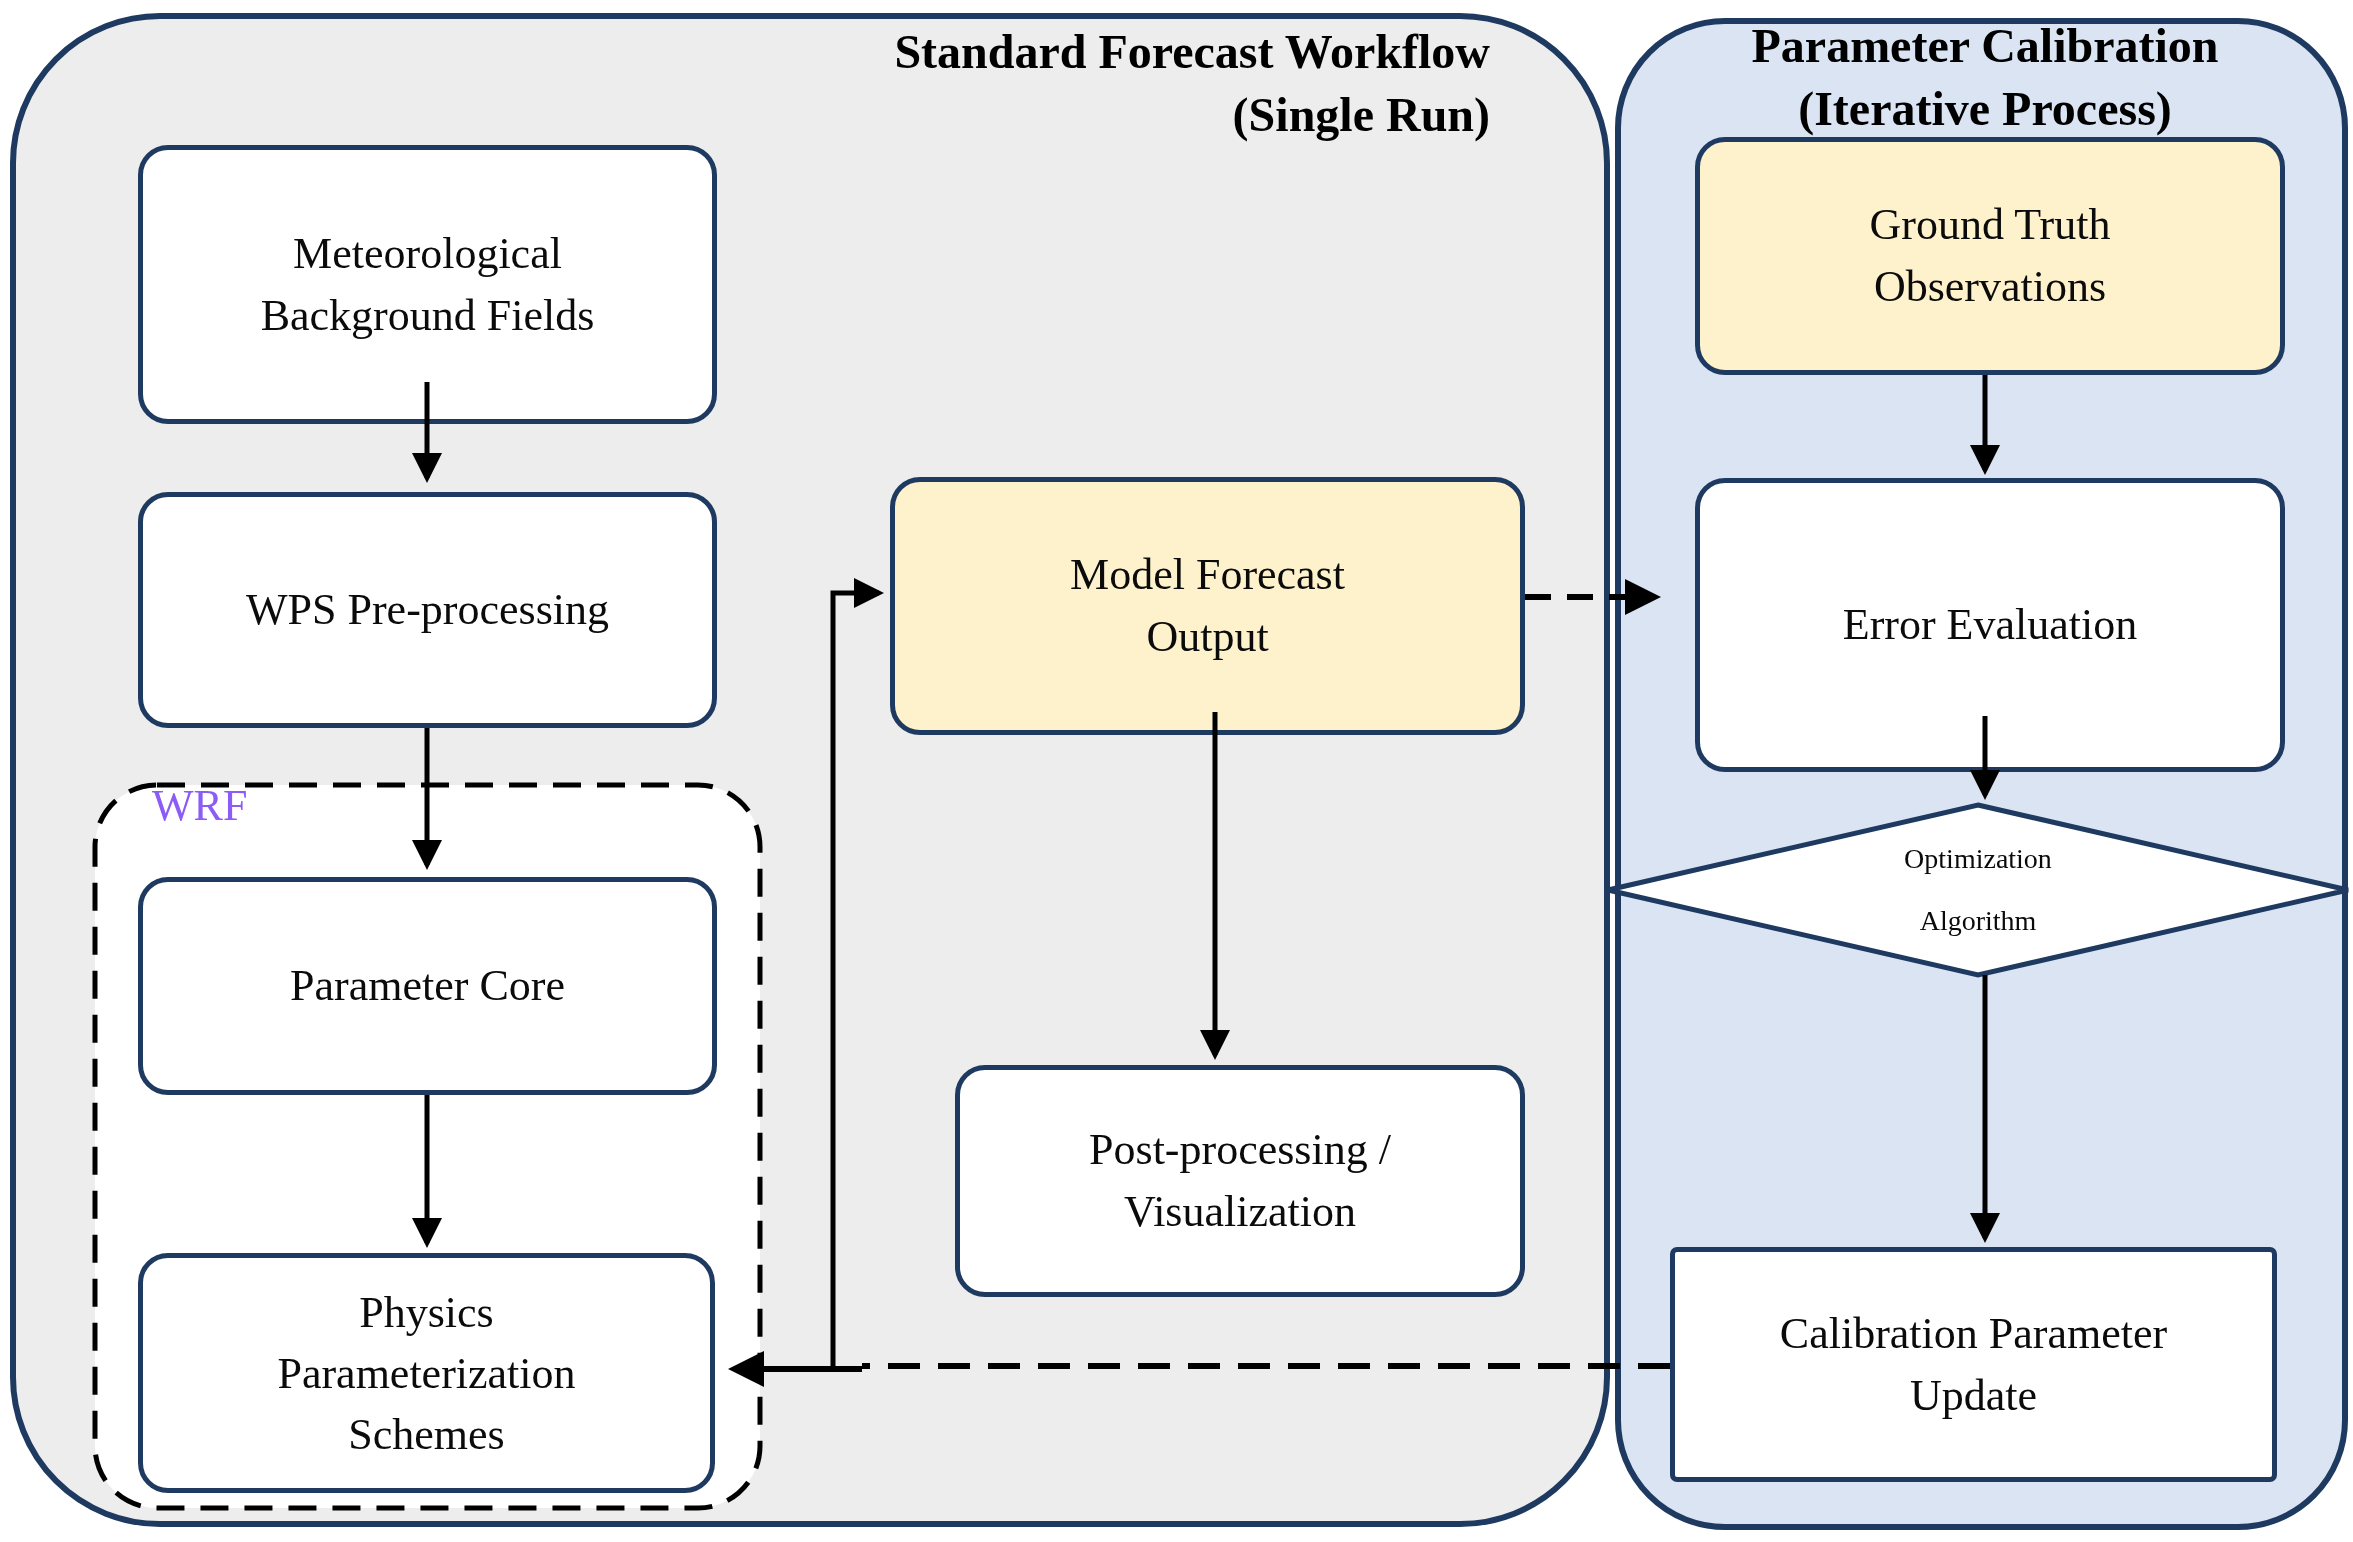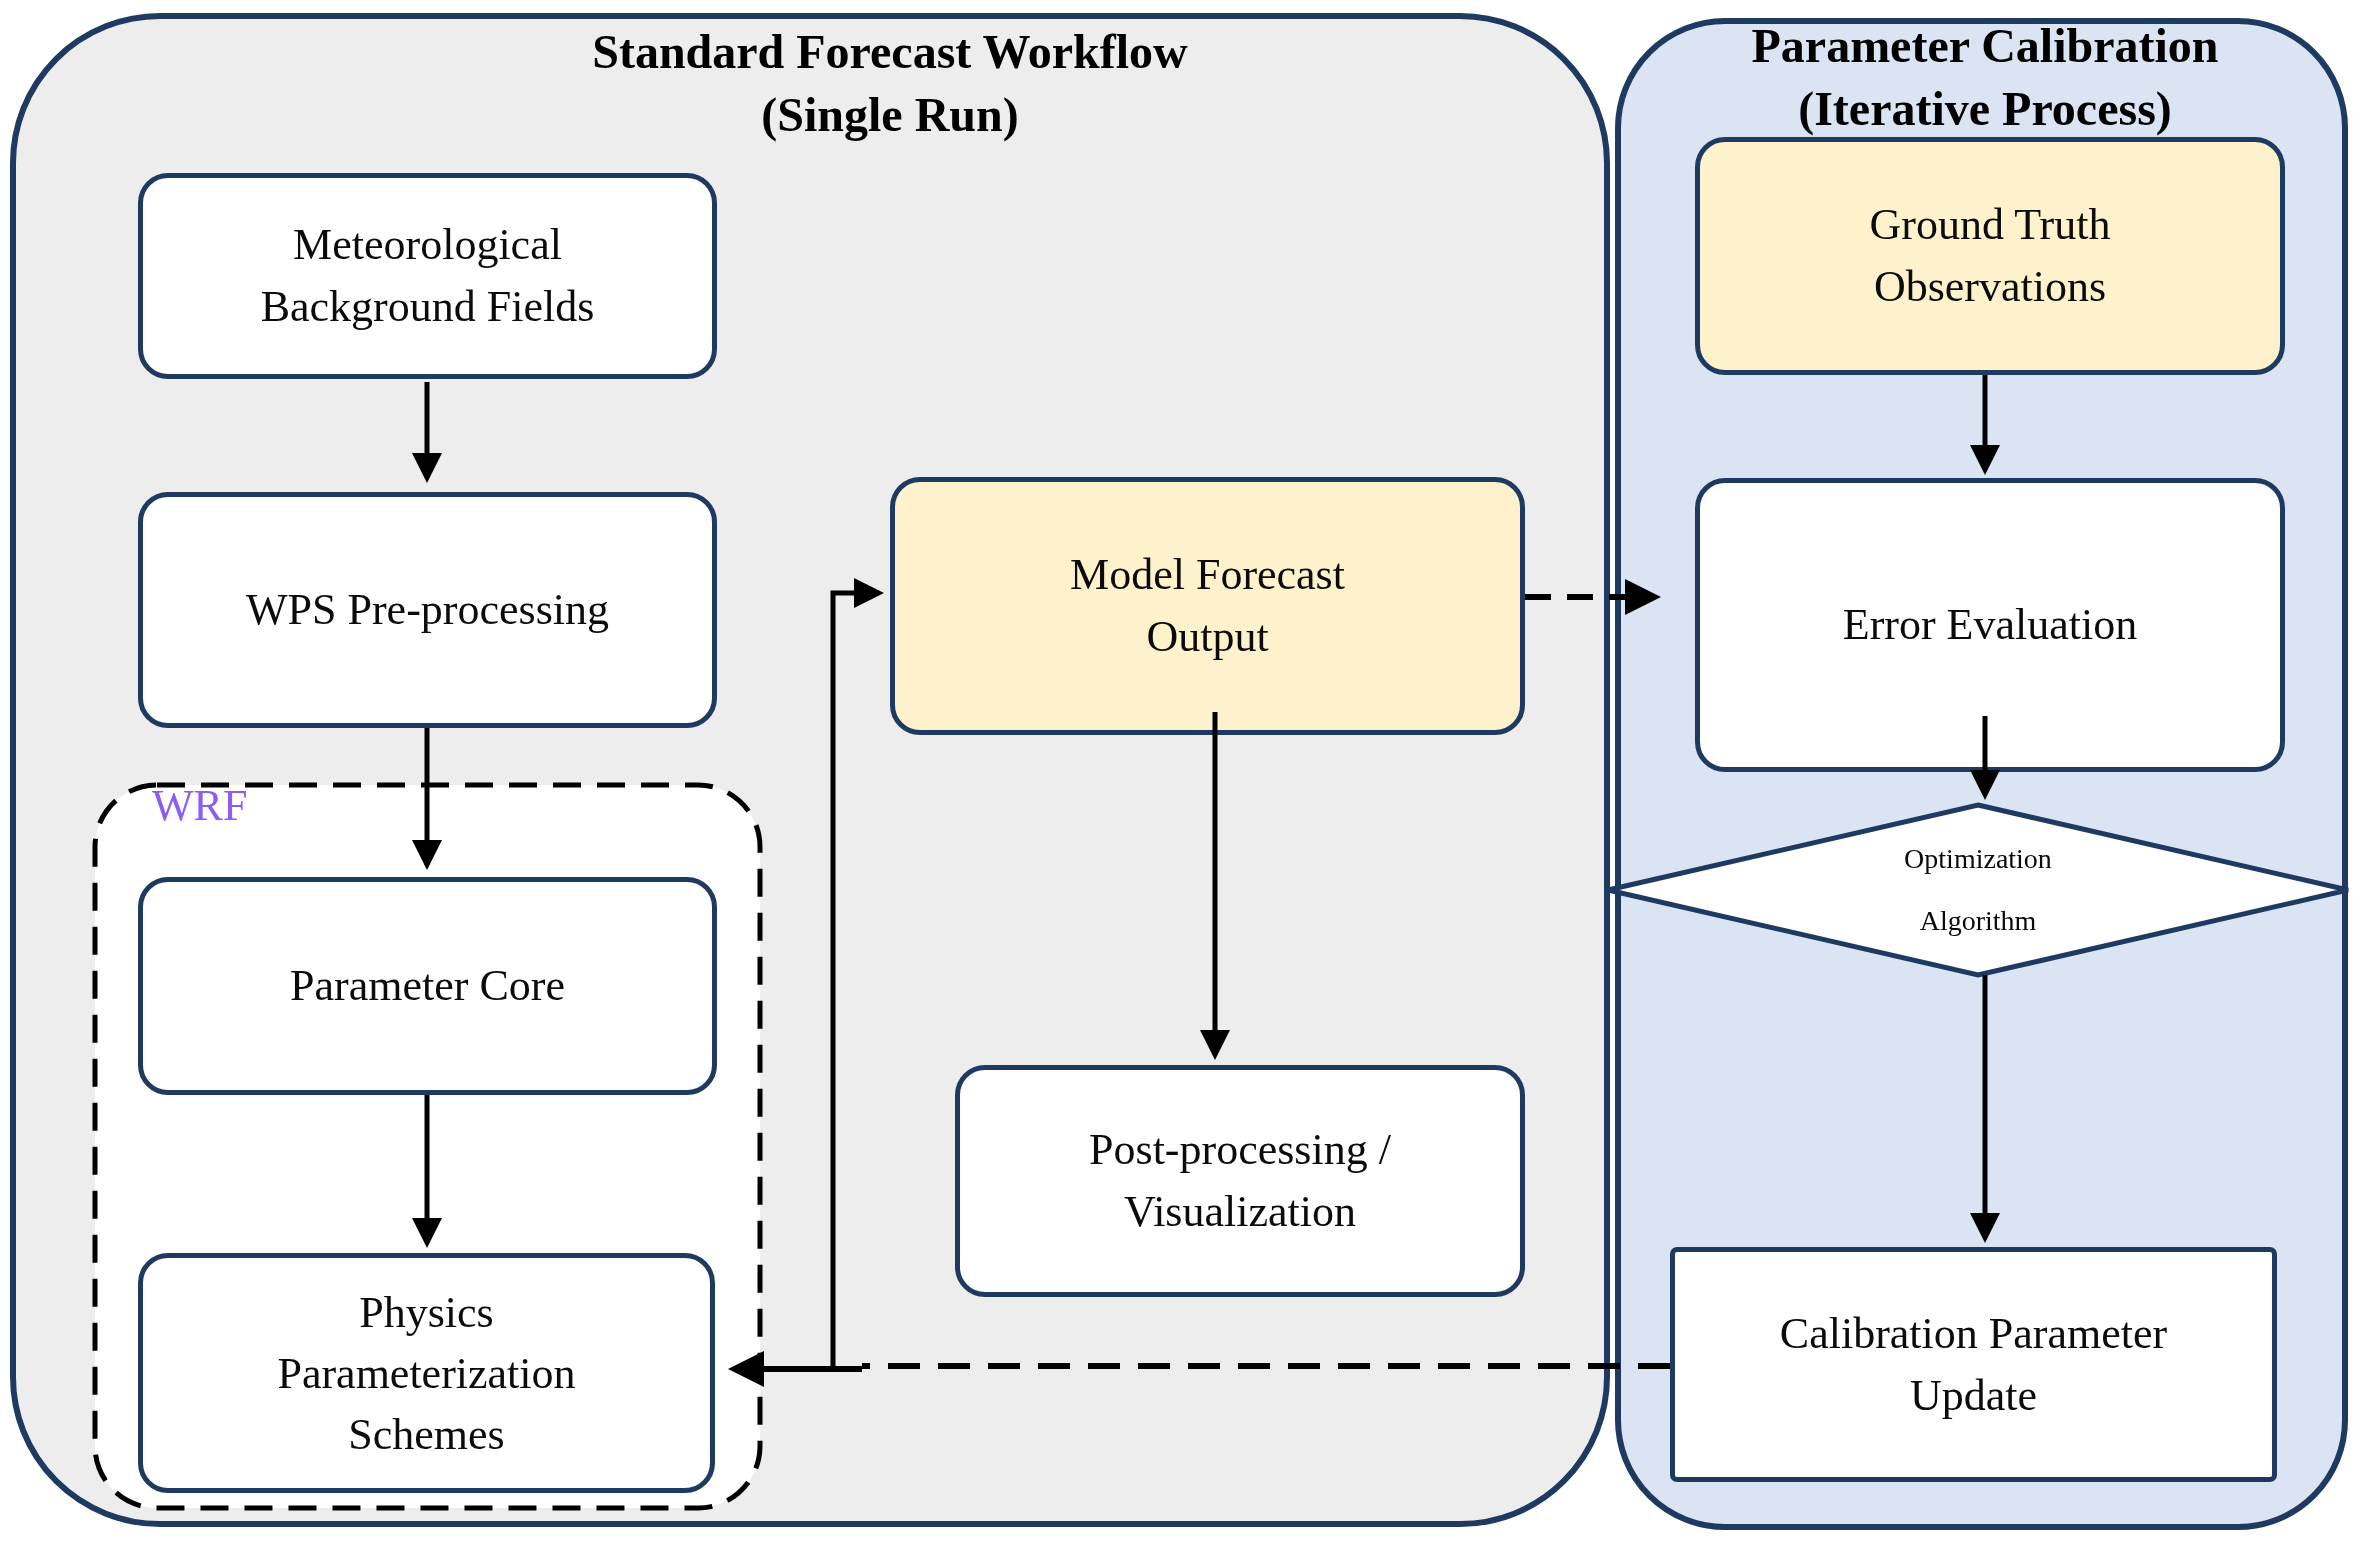--- a/index.html
+++ b/index.html
@@ -17,21 +17,21 @@
     background:#ededed;border-radius:150px;
   }
   .panel-right{
     left:1615px;top:18px;width:733px;height:1512px;
     background:#dae4f3;border-radius:110px;
   }
   .panel-title{
     position:absolute;text-align:center;
     font-weight:bold;font-size:48px;line-height:63px;color:#000;
   }
-  .title-left{left:290px;top:20px;width:1200px;}
+  .title-left{left:290px;top:20px;width:1200px;text-align:right;}
   .title-right{left:1630px;top:14px;width:710px;}
   .wrf-label{
     position:absolute;left:152px;top:780px;
     font-size:44px;color:#8b5cf6;
   }
   .node{
     position:absolute;box-sizing:border-box;
     border:5px solid #1f3a60;border-radius:30px;
     background:#ffffff;
     display:flex;flex-direction:column;align-items:center;justify-content:center;
@@ -60,21 +60,21 @@
     <div>Standard Forecast Workflow</div>
     <div>(Single Run)</div>
   </div>
   <div class="panel-title title-right">
     <div>Parameter Calibration</div>
     <div>(Iterative Process)</div>
   </div>
 
   <div class="wrf-label">WRF</div>
 
-  <div class="node" style="left:138px;top:145px;width:579px;height:206px;margin-top:28px;">
+  <div class="node" style="left:138px;top:145px;width:579px;height:279px;">
     <span>Meteorological</span>
     <span>Background Fields</span>
   </div>
 
   <div class="node" style="left:138px;top:492px;width:579px;height:236px;">
     <span>WPS Pre-processing</span>
   </div>
 
   <div class="node" style="left:138px;top:877px;width:579px;height:218px;">
     <span>Parameter Core</span>

